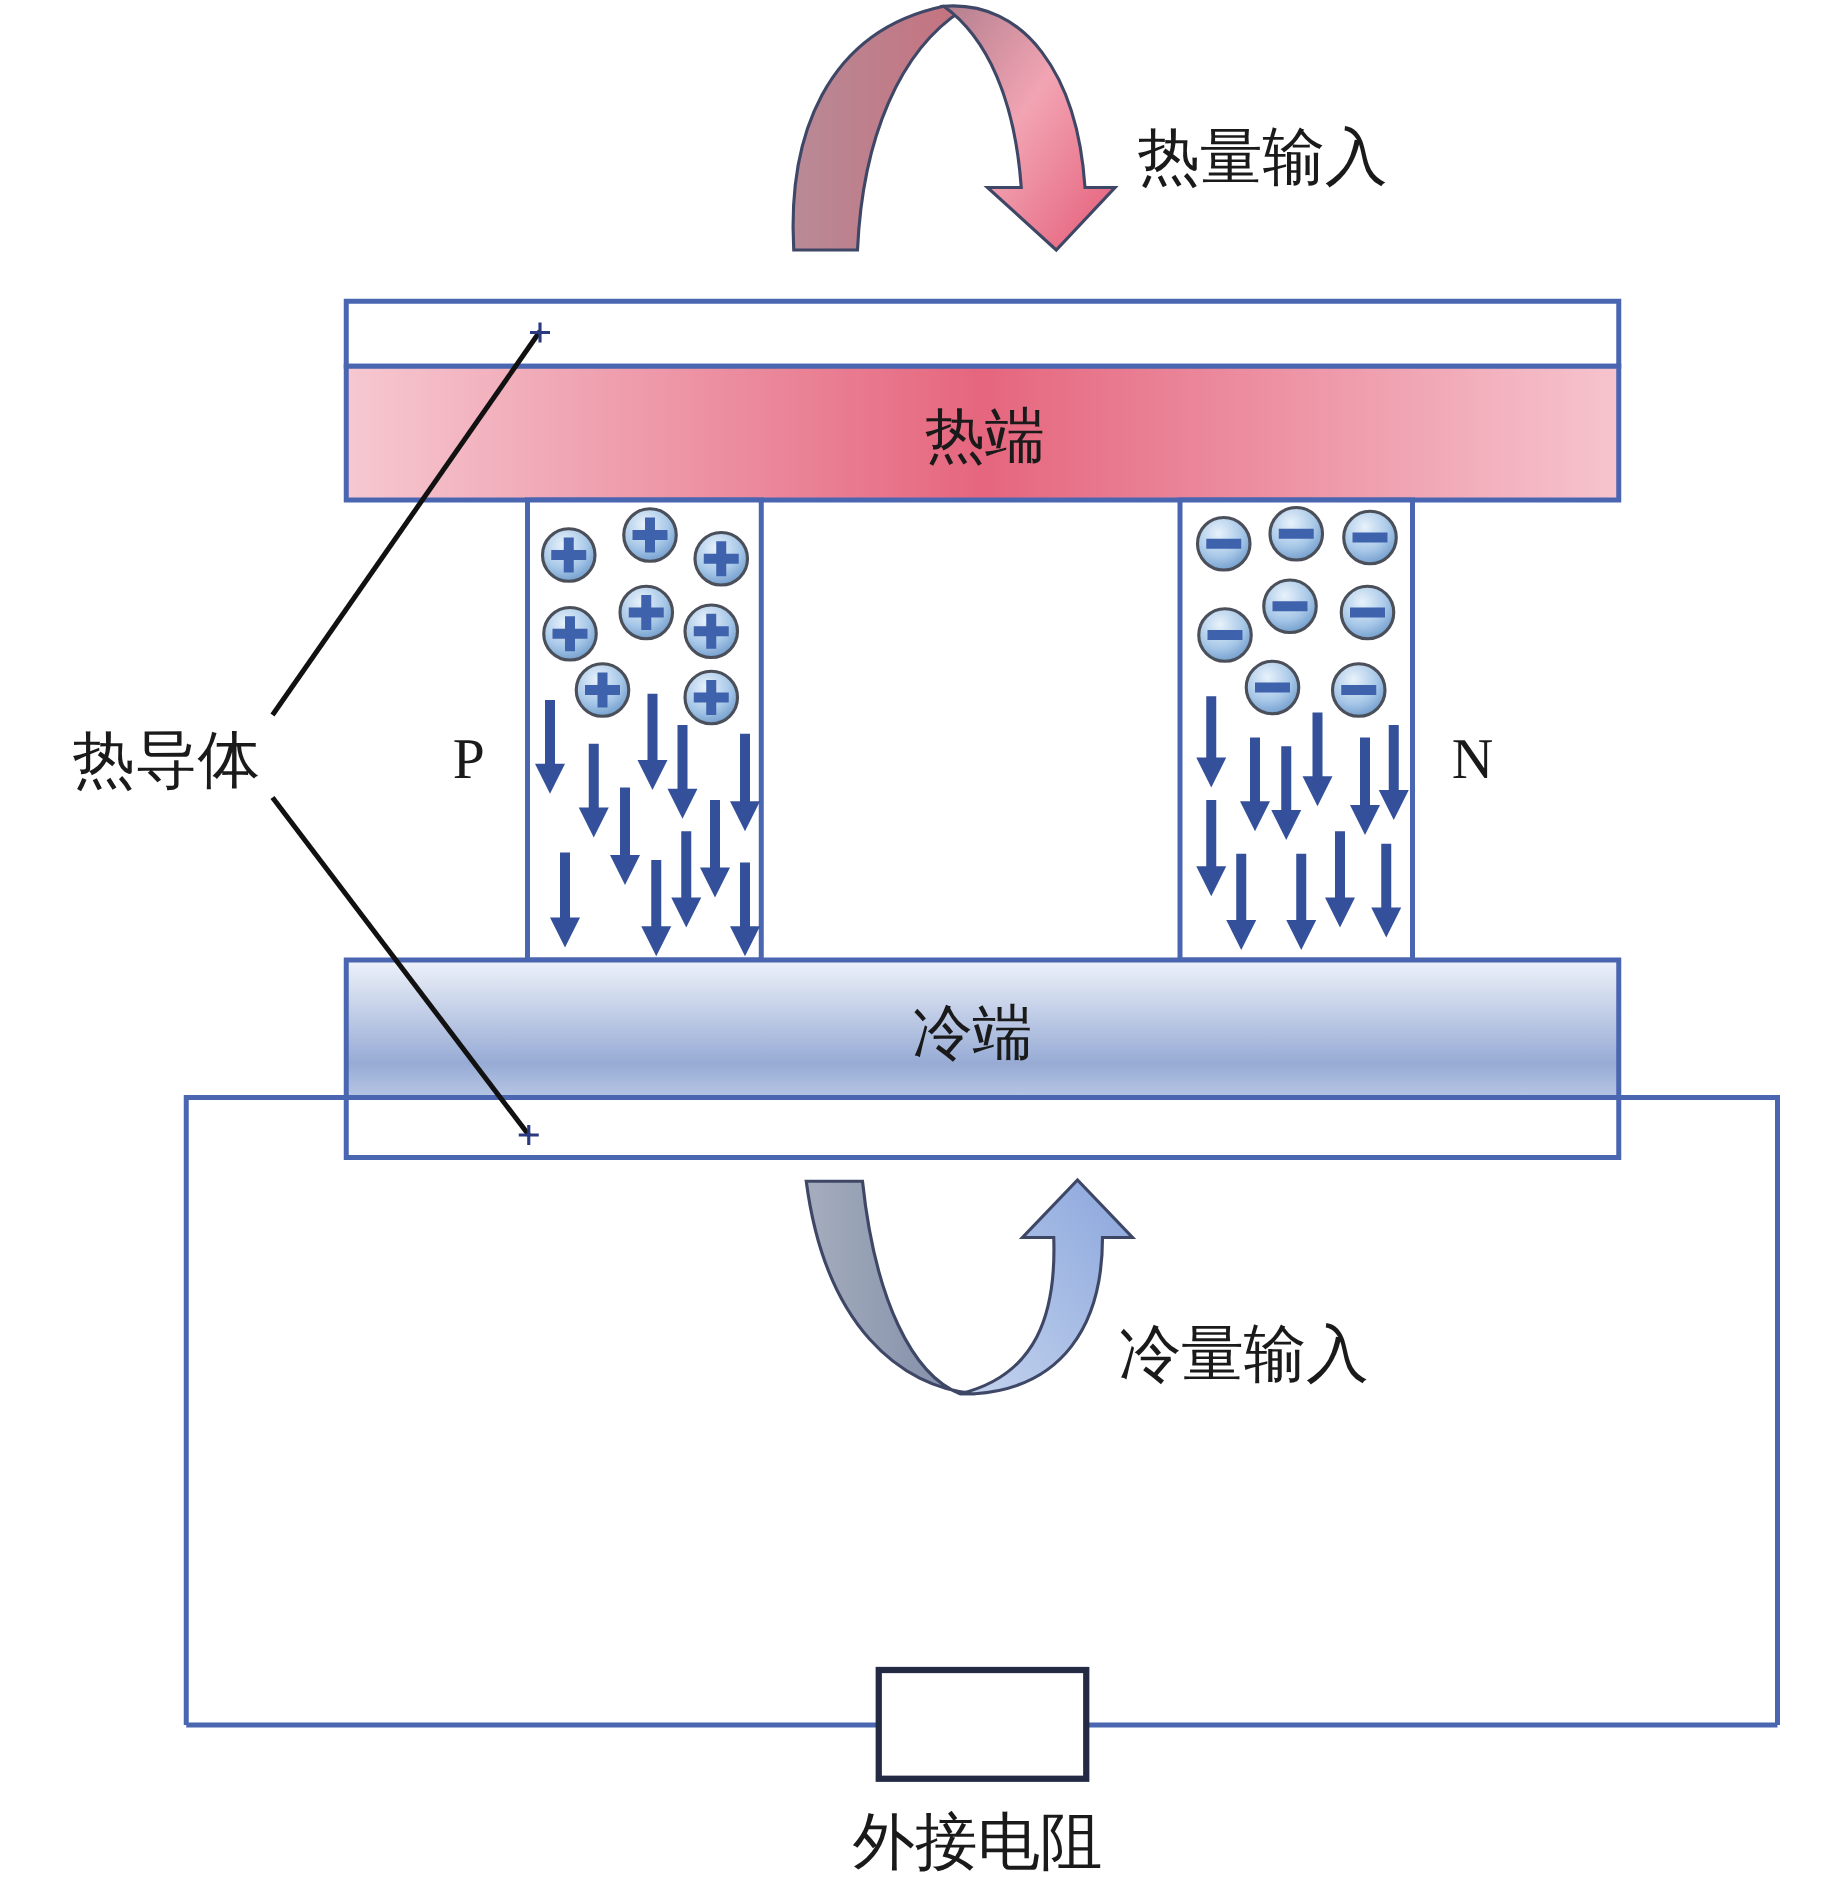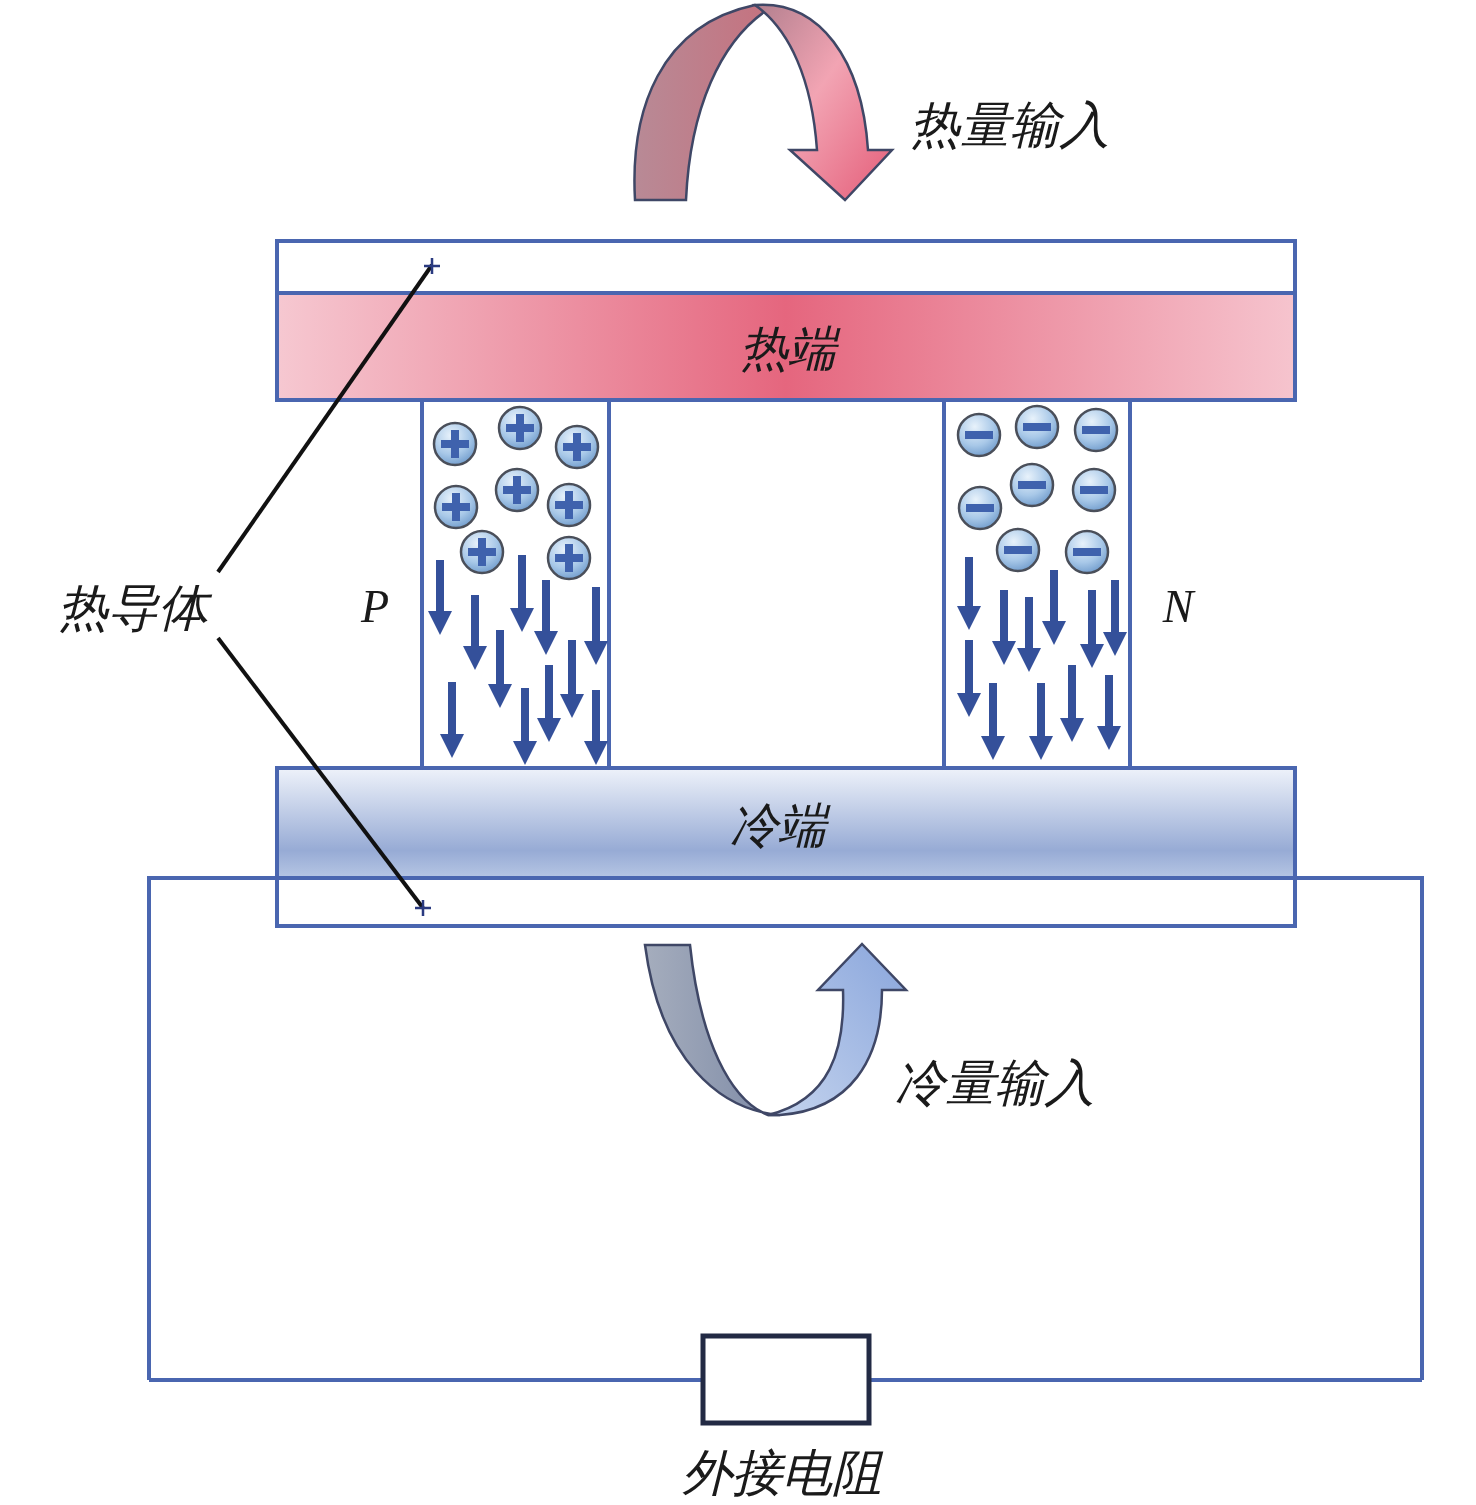--- a/index.html
+++ b/index.html
@@ -1,17 +1,17 @@
 <!DOCTYPE html>
 <html><head>
 <meta charset="utf-8">
 <style>
   html, body { margin: 0; padding: 0; background: #ffffff; }
   body { width: 1476px; height: 1505px; position: relative; overflow: hidden; }
-  #stage { position: absolute; left: 0; top: 0; width: 1476px; height: 1505px; font-style: italic; }
+  #stage { position: absolute; left: 0; top: 0; width: 1476px; height: 1505px; }
   svg { display: block; }
   .cn { font-family: "DejaVu Serif", "Liberation Serif", serif; fill: #1a1a1a; }
   .lat { font-family: "Liberation Serif", "DejaVu Serif", serif; fill: #1a1a1a; }
 </style>
 </head>
 <body>
 
 <div id="stage">
 <svg id="diagram" width="1476" height="1505" viewBox="0 0 1476 1505" xmlns="http://www.w3.org/2000/svg">
   <defs>

